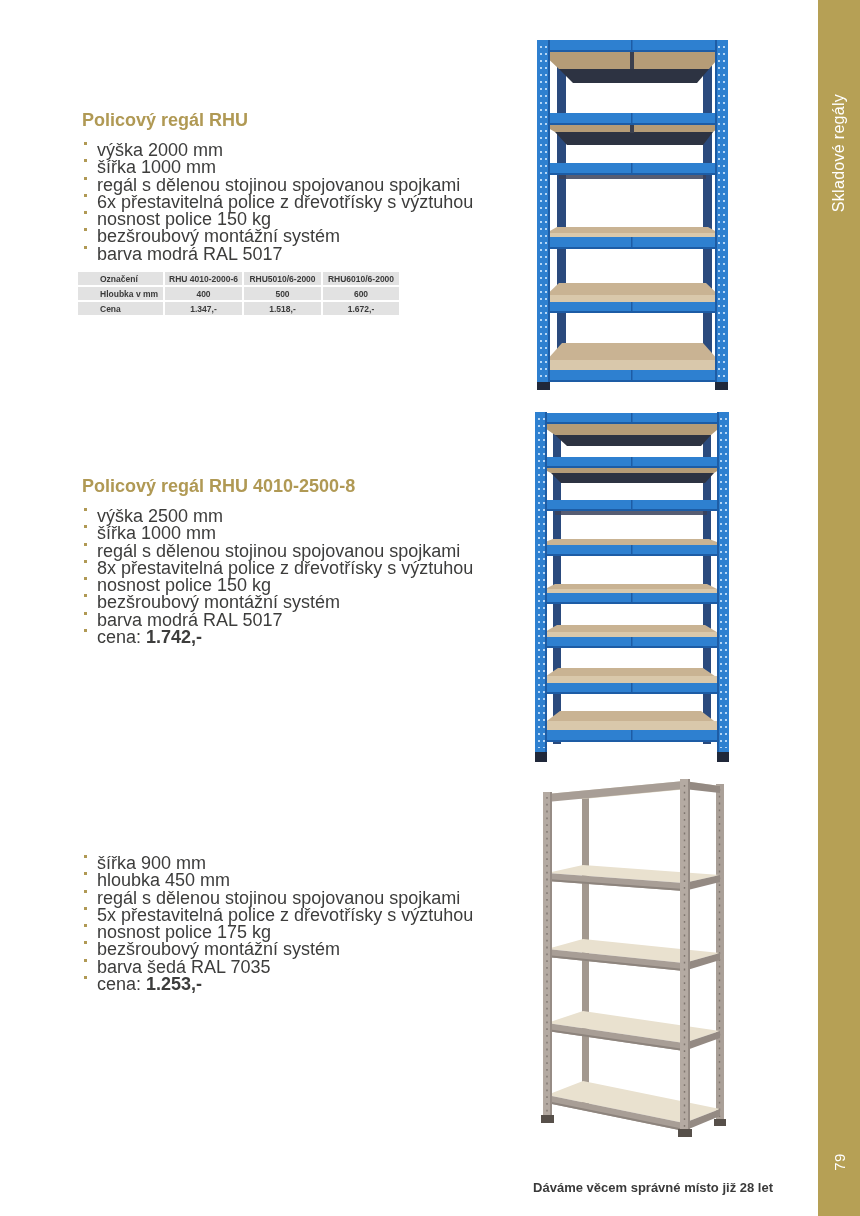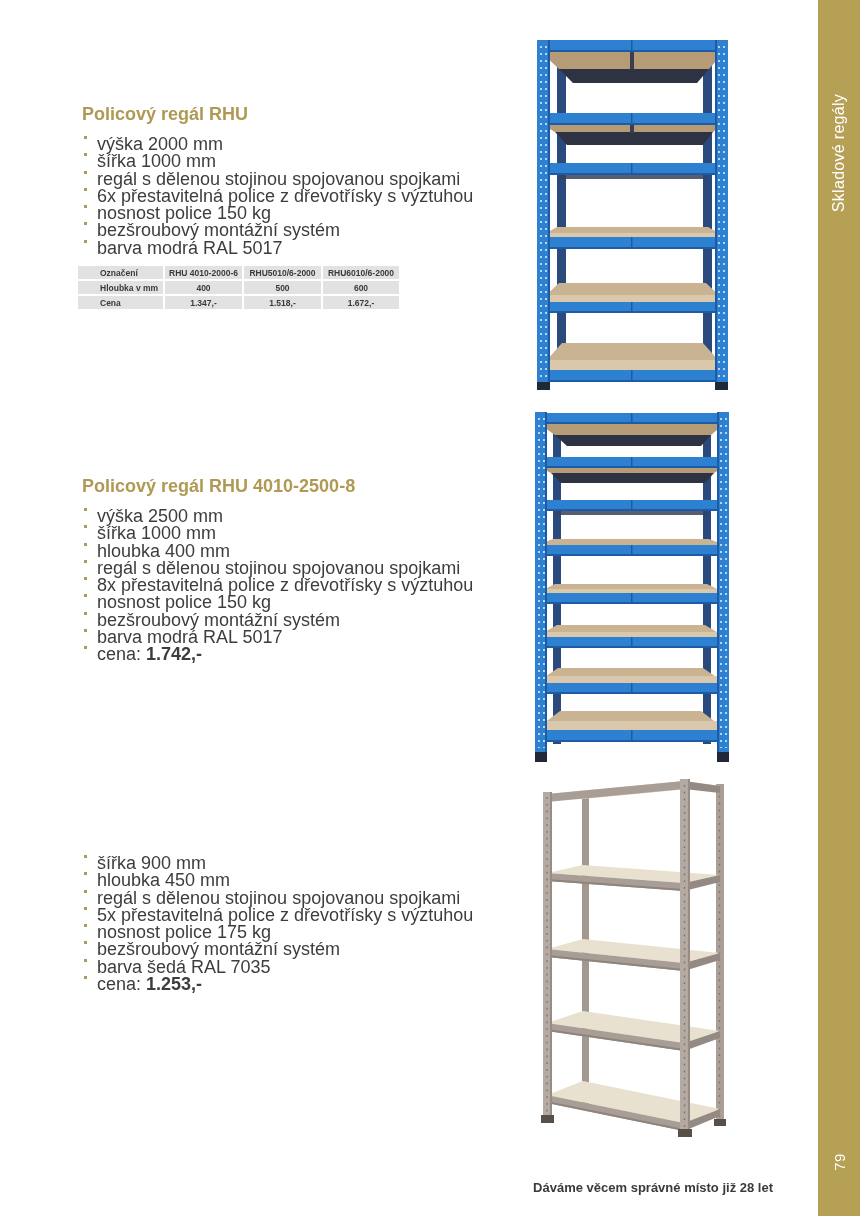--- a/index.html
+++ b/index.html
@@ -17,21 +17,21 @@
   .side-strip{position:absolute;top:0;right:0;width:42px;height:1216px;background:var(--strip);}
   .strip-label,.strip-page{
     position:absolute;left:21px;color:#fff;white-space:nowrap;
     transform:translate(-50%,-50%) rotate(-90deg);
     font-size:16px;letter-spacing:.3px;
   }
   .strip-label{top:153px;}
   .strip-page{top:1162px;font-size:15px;}
   
   .product{position:absolute;left:82px;width:410px;}
-  .p1{top:103px;}
+  .p1{top:109px;}
   .p2{top:475px;}
   .p3{top:844px;}
   .product-title{margin:0;font-size:18px;line-height:22px;font-weight:bold;color:var(--accent);}
   .features{margin-top:11px;}
   .feature{display:flex;align-items:flex-start;font-size:18px;line-height:17.3px;color:var(--ink);}
   .dot{flex:none;width:3px;height:3px;background:var(--accent);margin:0 10px 0 2px;}
   .feature b{font-weight:bold;}
   
   .ptable{
     display:grid;grid-template-columns:85px 77px 77px 76px;gap:2px;
@@ -113,24 +113,20 @@
           <div class="feature">
             <span class="dot"></span>
             <span>výška 2500 mm</span>
           </div>
           <div class="feature">
             <span class="dot"></span>
             <span>šířka 1000 mm</span>
           </div>
           <div class="feature">
             <span class="dot"></span>
-            <span>hloubka 400 mm</span>
-          </div>
-          <div class="feature">
-            <span class="dot"></span>
             <span>regál s dělenou stojinou spojovanou spojkami</span>
           </div>
           <div class="feature">
             <span class="dot"></span>
             <span>8x přestavitelná police z dřevotřísky s výztuhou</span>
           </div>
           <div class="feature">
             <span class="dot"></span>
             <span>nosnost police 150 kg</span>
           </div>

